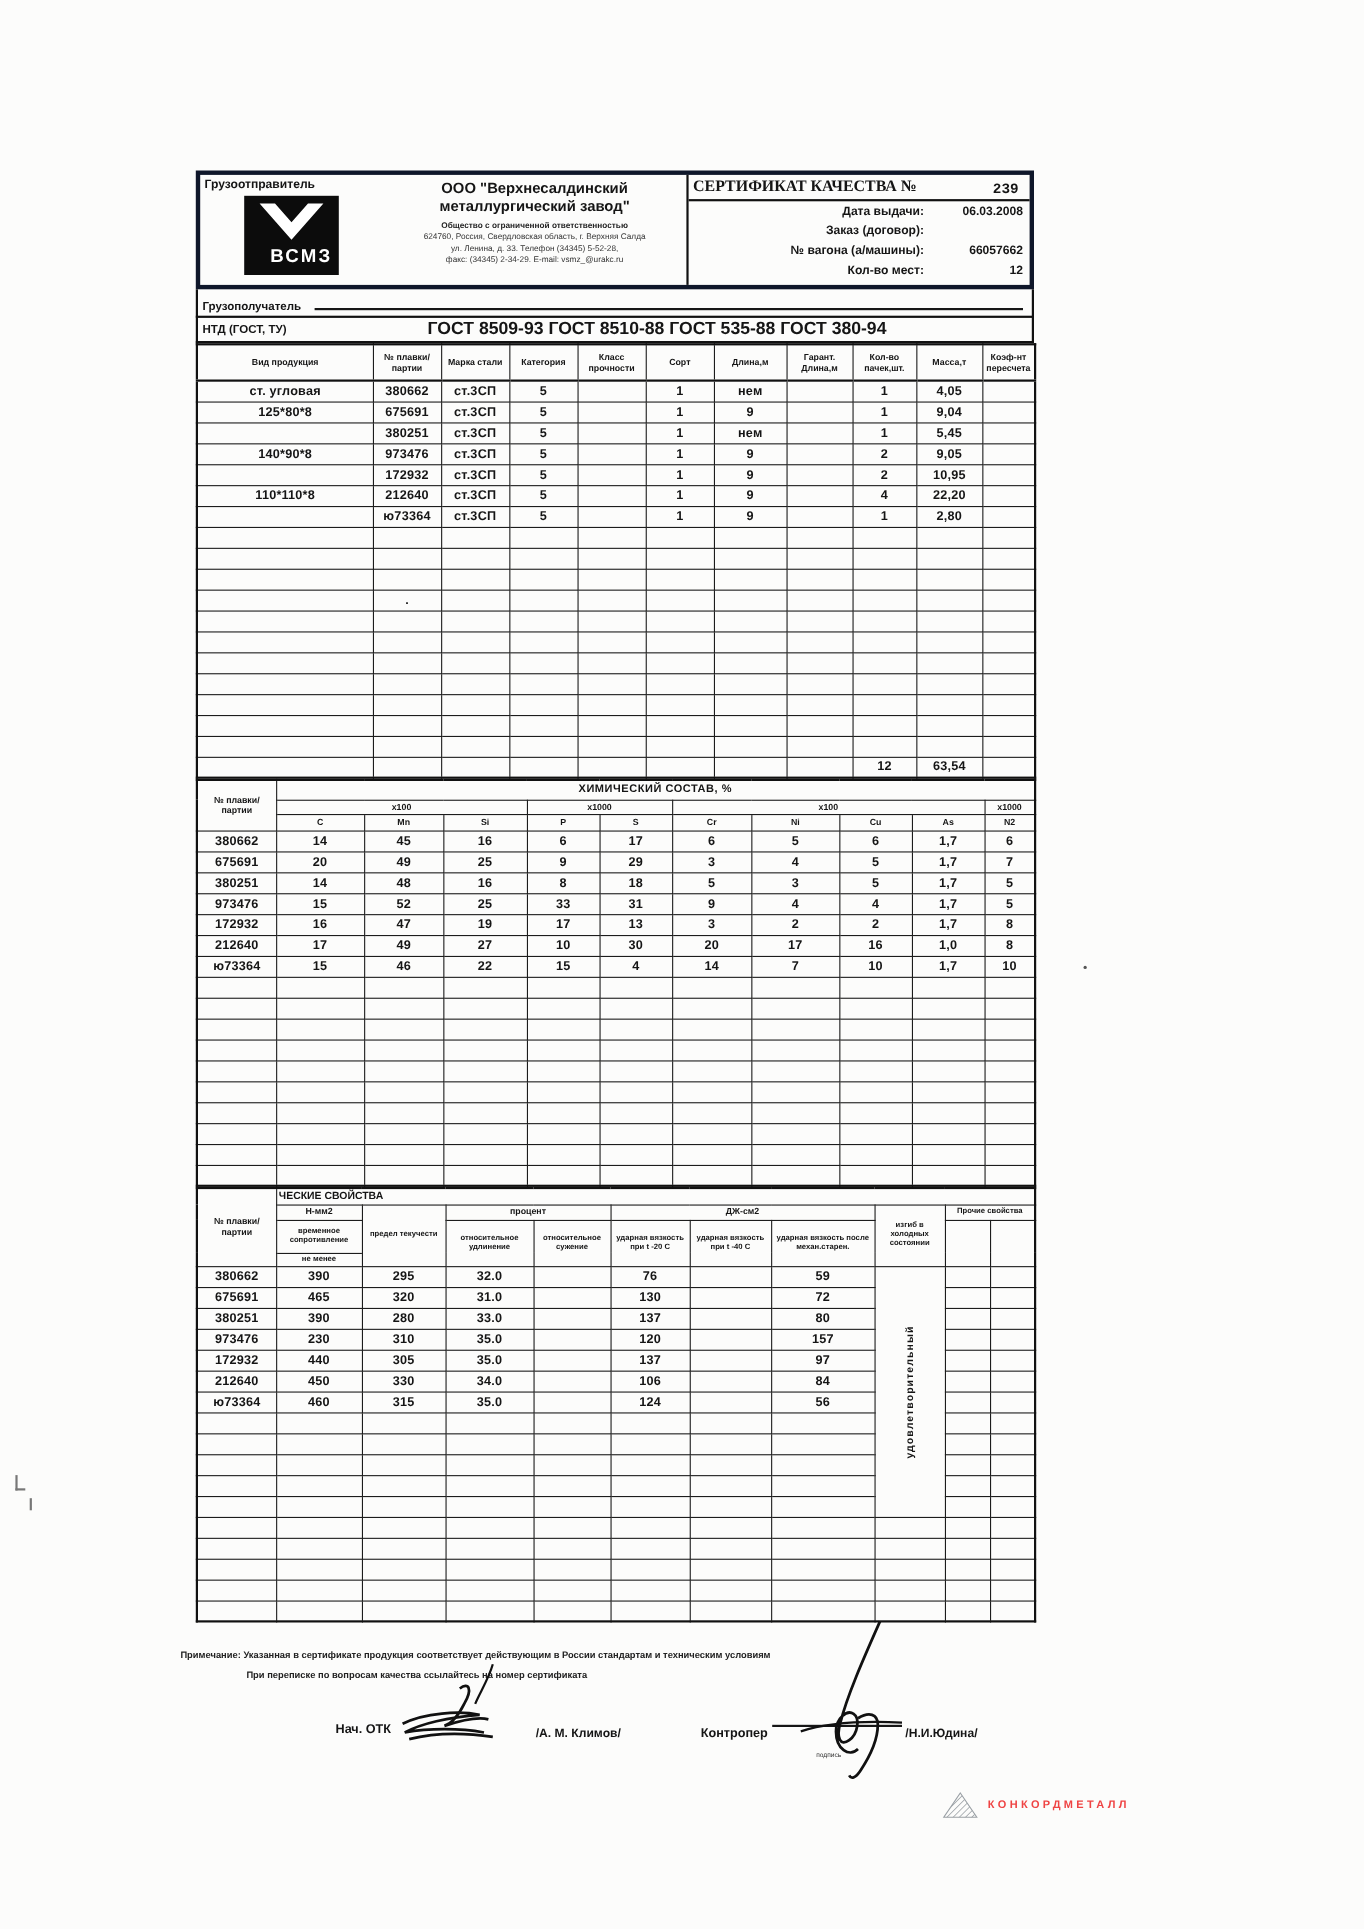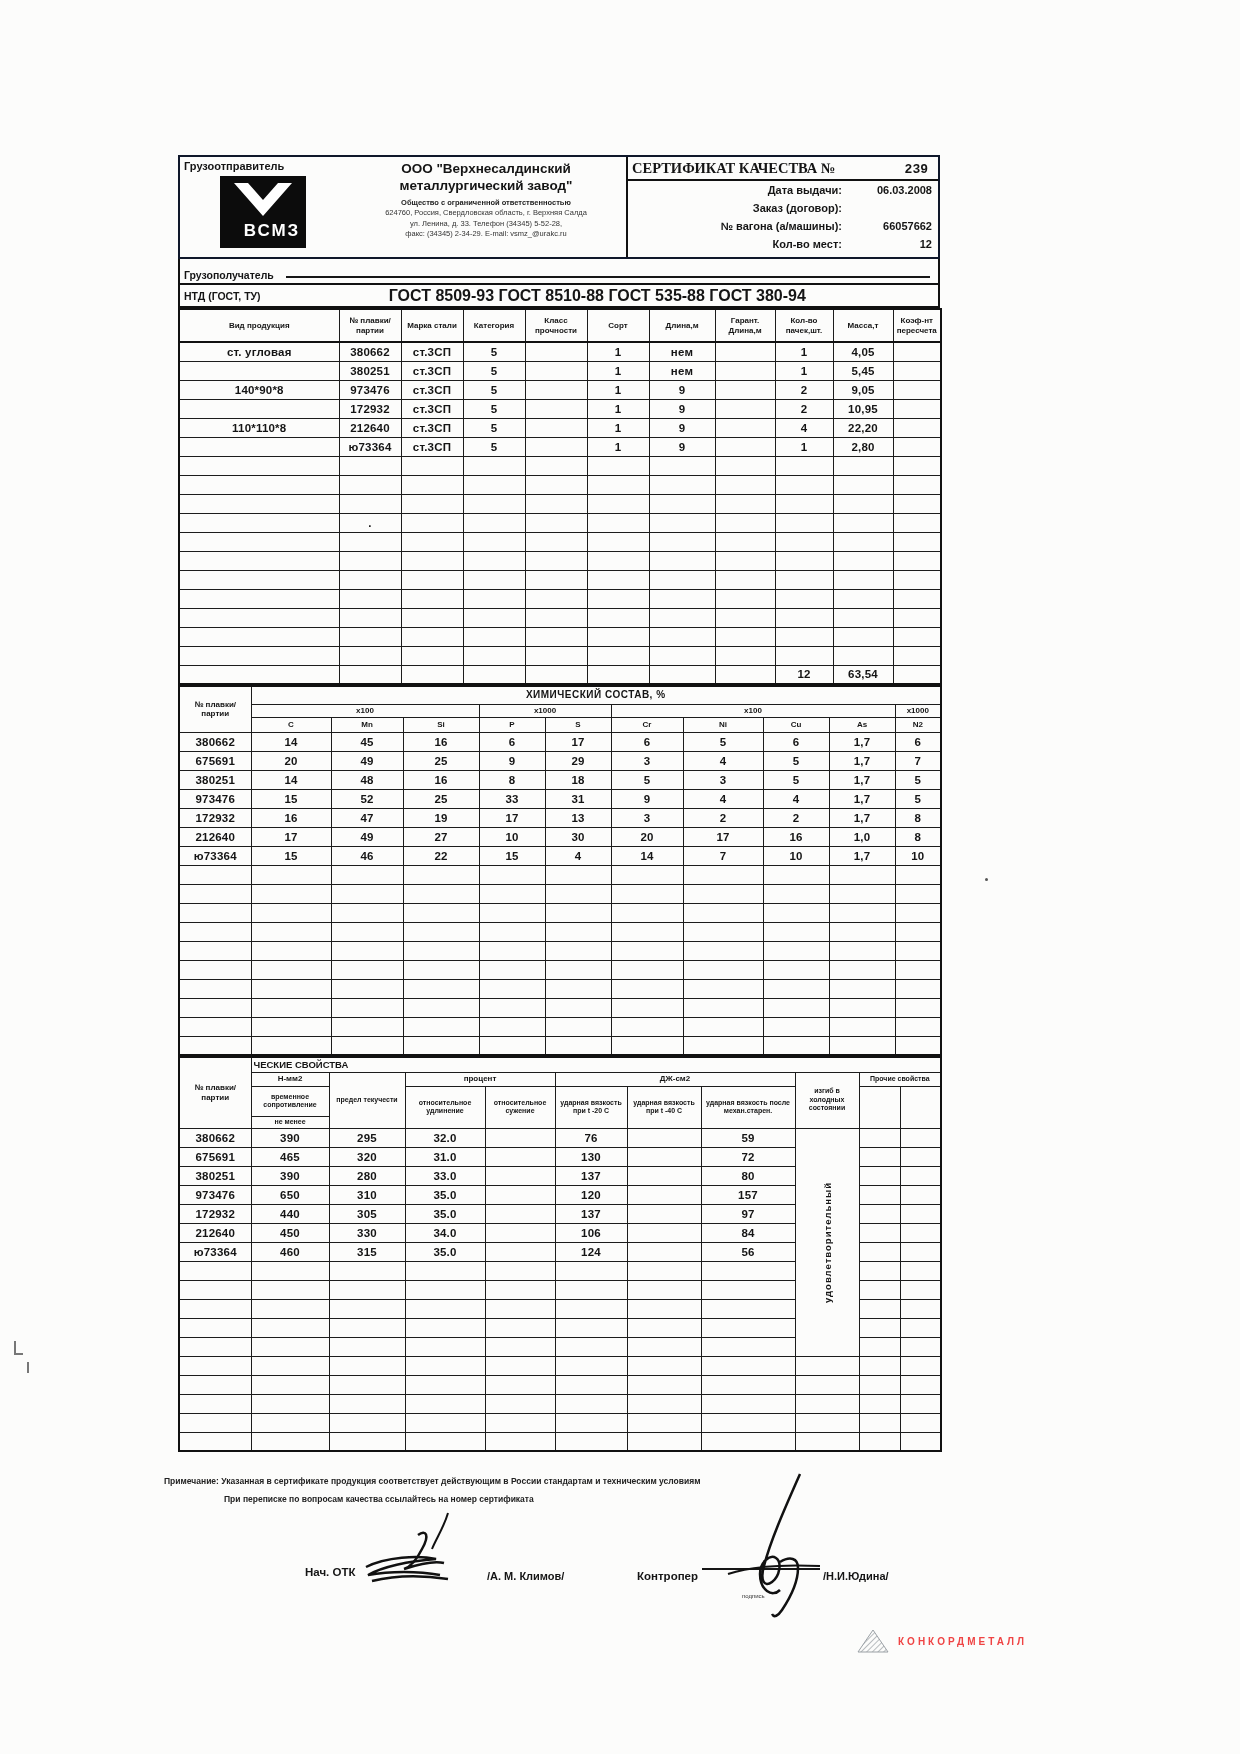--- a/index.html
+++ b/index.html
@@ -2,21 +2,21 @@
 <html><head>
 <meta charset="utf-8">
 <style>
   html,body{margin:0;padding:0;}
   body{width:1240px;height:1754px;background:#fcfcfb;position:relative;
        font-family:"Liberation Sans",sans-serif;color:#151515;overflow:hidden;}
   .page{position:absolute;inset:0;}
   .doc{position:absolute;left:178px;top:155px;width:762px;}
 
   
-  .hdr{display:grid;grid-template-columns:166px 1fr 312px;border:2px solid #0f172a;height:100px;}
+  .hdr{display:grid;grid-template-columns:166px 1fr 312px;border:4px solid #0f172a;height:100px;}
   .hdr-left{padding:3px 4px;position:relative;}
   .shipper{font-size:11px;font-weight:bold;}
   .logo{width:86px;height:72px;background:#0c0c0c;margin:4px auto 0;display:flex;flex-direction:column;align-items:center;}
   .logo svg{display:block;margin-top:4px;}
   .logo-text{color:#fff;font-weight:bold;font-size:17px;letter-spacing:2px;line-height:1;margin-top:2px;padding-left:18px;}
   .hdr-mid{text-align:center;padding-top:4px;}
   .co1{font-size:13.5px;font-weight:bold;line-height:1.25;}
   .co2{font-size:7.5px;font-weight:bold;margin-top:3px;color:#222;}
   .co3{font-size:7.5px;color:#333;line-height:1.3;margin-top:1px;}
   .co3:first-of-type{margin-top:3px;}
@@ -170,20 +170,33 @@
               <td>5</td>
               <td></td>
               <td>1</td>
               <td>нем</td>
               <td></td>
               <td>1</td>
               <td>4,05</td>
               <td></td>
             </tr>
             <tr>
+              <td>125*80*8</td>
+              <td>675691</td>
+              <td>ст.3СП</td>
+              <td>5</td>
+              <td></td>
+              <td>1</td>
+              <td>9</td>
+              <td></td>
+              <td>1</td>
+              <td>9,04</td>
+              <td></td>
+            </tr>
+            <tr>
               <td></td>
               <td>380251</td>
               <td>ст.3СП</td>
               <td>5</td>
               <td></td>
               <td>1</td>
               <td>нем</td>
               <td></td>
               <td>1</td>
               <td>5,45</td>
@@ -741,21 +754,21 @@
               <td>33.0</td>
               <td></td>
               <td>137</td>
               <td></td>
               <td>80</td>
               <td></td>
               <td></td>
             </tr>
             <tr>
               <td>973476</td>
-              <td>650</td>
+              <td>230</td>
               <td>310</td>
               <td>35.0</td>
               <td></td>
               <td>120</td>
               <td></td>
               <td>157</td>
               <td></td>
               <td></td>
             </tr>
             <tr>

